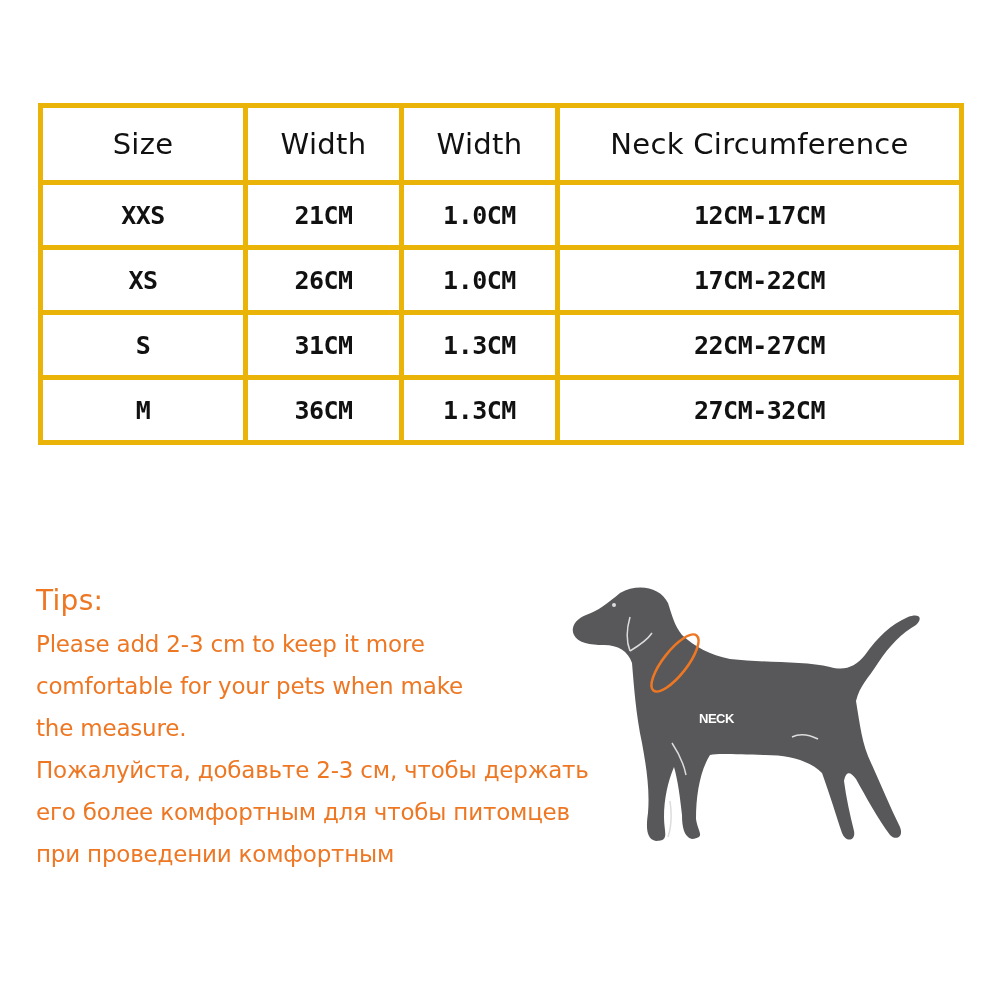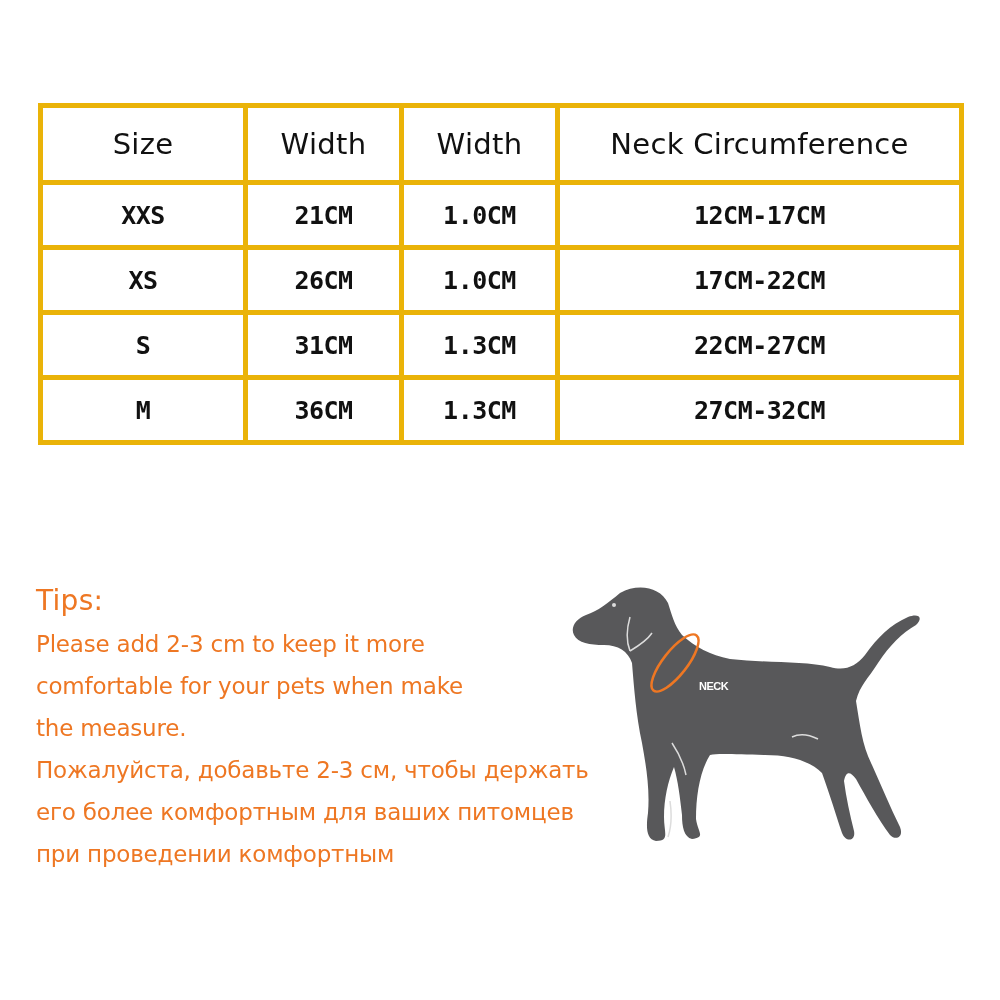--- a/index.html
+++ b/index.html
@@ -21,22 +21,22 @@
     }
     .col-size { width: 205px; } .col-len { width: 156px; } .col-wid { width: 156px; } .col-neck { width: 404px; }
     .tips {
       position: absolute; left: 36px; top: 584px; width: 620px;
       font-family: "DejaVu Sans", "Liberation Sans", sans-serif; color: #ee7723;
     }
     .tips-title { font-size: 28px; margin: 0 0 6px 0; letter-spacing: 0.3px; }
     .tips-line { font-size: 23px; line-height: 42px; margin: 0; white-space: nowrap; letter-spacing: -0.2px; }
     .dog { position: absolute; left: 560px; top: 575px; width: 380px; height: 280px; }
     .neck-label {
-      position: absolute; left: 699px; top: 680px;
-      font-family: "Liberation Sans", sans-serif; font-weight: bold; font-size: 11px; color: #ffffff; letter-spacing: -0.5px;
+      position: absolute; left: 699px; top: 711px;
+      font-family: "Liberation Sans", sans-serif; font-weight: bold; font-size: 13px; color: #ffffff; letter-spacing: -0.5px;
     }
   </style>
 </head>
 <body>
 
 <table class="size-table">
   <colgroup>
       <col class="col-size">
       <col class="col-len">
       <col class="col-wid">
@@ -77,21 +77,21 @@
     </tr>
   </tbody>
 </table>
 
 <div class="tips">
   <p class="tips-title">Tips:</p>
   <p class="tips-line">Please add 2-3 cm to keep it more</p>
   <p class="tips-line">comfortable for your pets when make</p>
   <p class="tips-line">the measure.</p>
   <p class="tips-line">Пожалуйста, добавьте 2-3 см, чтобы держать</p>
-  <p class="tips-line">его более комфортным для ваших питомцев</p>
+  <p class="tips-line">его более комфортным для чтобы питомцев</p>
   <p class="tips-line">при проведении комфортным</p>
 </div>
 
 <svg class="dog" viewBox="0 0 380 280" xmlns="http://www.w3.org/2000/svg">
   <path fill="#58585a" d="
     M 60 18 C 78 8 100 12 108 28 C 112 40 114 50 122 60
     C 135 72 150 80 170 84 C 205 88 245 86 270 92
     C 285 96 295 92 305 80 C 318 62 330 50 348 42
     C 358 38 364 42 356 50 C 342 58 330 70 318 88
     C 308 104 300 110 296 126 C 300 150 302 170 312 190

